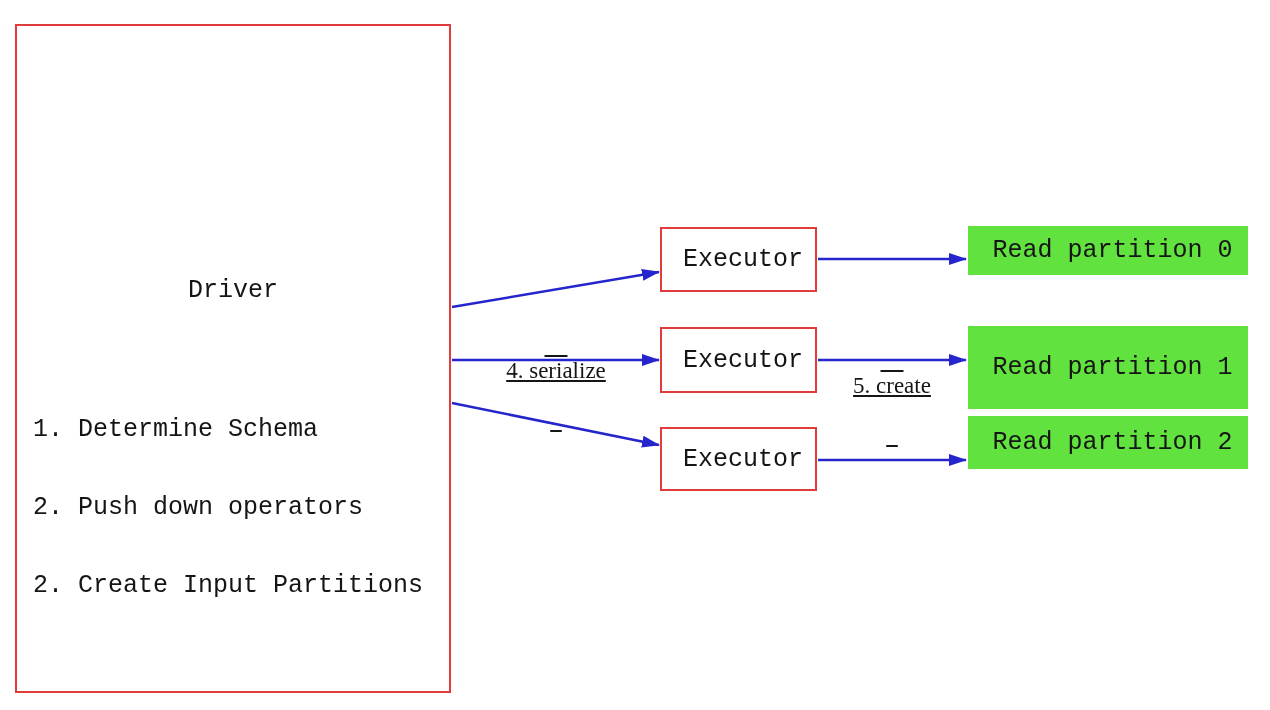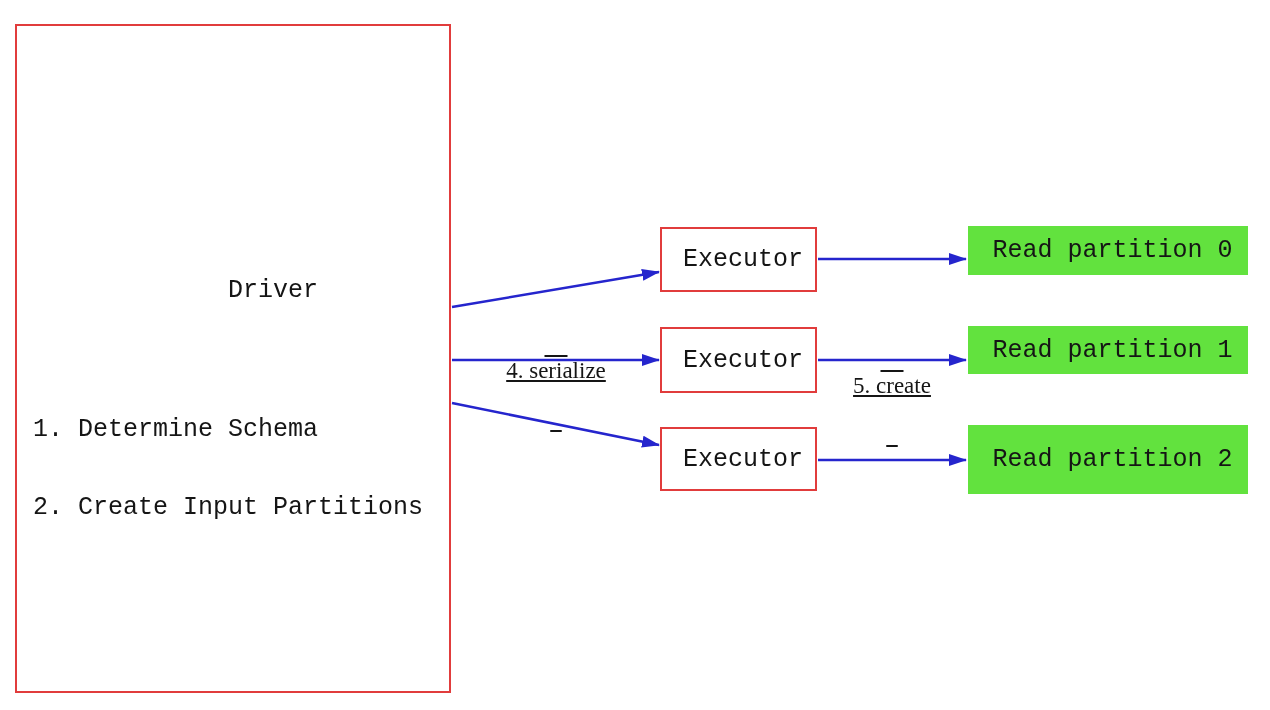--- a/index.html
+++ b/index.html
@@ -37,21 +37,20 @@
     background: var(--background);
   }
   .driver-title {
     position: absolute;
     left: 15px; top: 278px;
     width: 436px;
     text-align: center;
     font-size: 25px;
     line-height: 26px;
     white-space: pre;
-    margin-left: 40px;
   }
   .driver-steps {
     position: absolute;
     left: 33px; top: 365px;
     font-size: 25px;
     line-height: 26px;
     white-space: pre;
   }
   .node {
     position: absolute;
@@ -70,22 +69,22 @@
   }
   .executor-1 { top: 227px; height: 65px; }
   .executor-2 { top: 327px; height: 66px; }
   .executor-3 { top: 427px; height: 64px; }
   .partition-box {
     left: 968px;
     width: 280px;
     background: var(--partition-green);
   }
   .partition-1 { top: 226px; height: 49px; }
-  .partition-2 { top: 326px; height: 48px; justify-content: center; }
-  .partition-3 { top: 425px; height: 69px; }
+  .partition-2 { top: 326px; height: 83px; justify-content: center; }
+  .partition-3 { top: 416px; height: 53px; }
   .edge-label {
     position: absolute;
     font-family: "Liberation Serif", "DejaVu Serif", serif;
     font-size: 23px;
     line-height: 25px;
     text-align: center;
     white-space: pre;
     text-decoration: underline;
   }
   .label-serialize { left: 446px; top: 308px; width: 220px; }
@@ -107,20 +106,21 @@
     <line class="arrow" x1="452" y1="403" x2="659" y2="445" marker-end="url(#ah)"></line>
     <line class="arrow" x1="818" y1="259" x2="966" y2="259" marker-end="url(#ah)"></line>
     <line class="arrow" x1="818" y1="360" x2="966" y2="360" marker-end="url(#ah)"></line>
     <line class="arrow" x1="818" y1="460" x2="966" y2="460" marker-end="url(#ah)"></line>
   </svg>
 
   <div class="driver-box"></div>
   <div class="driver-title">Driver</div>
   <div class="driver-steps">
     <div>1. Determine Schema</div>
+    <div>2. Push down operators</div>
     <div>2. Create Input Partitions</div>
   </div>
 
   <div class="node executor-box executor-1">
     <span>Executor</span>
   </div>
   <div class="node executor-box executor-2">
     <span>Executor</span>
   </div>
   <div class="node executor-box executor-3">

